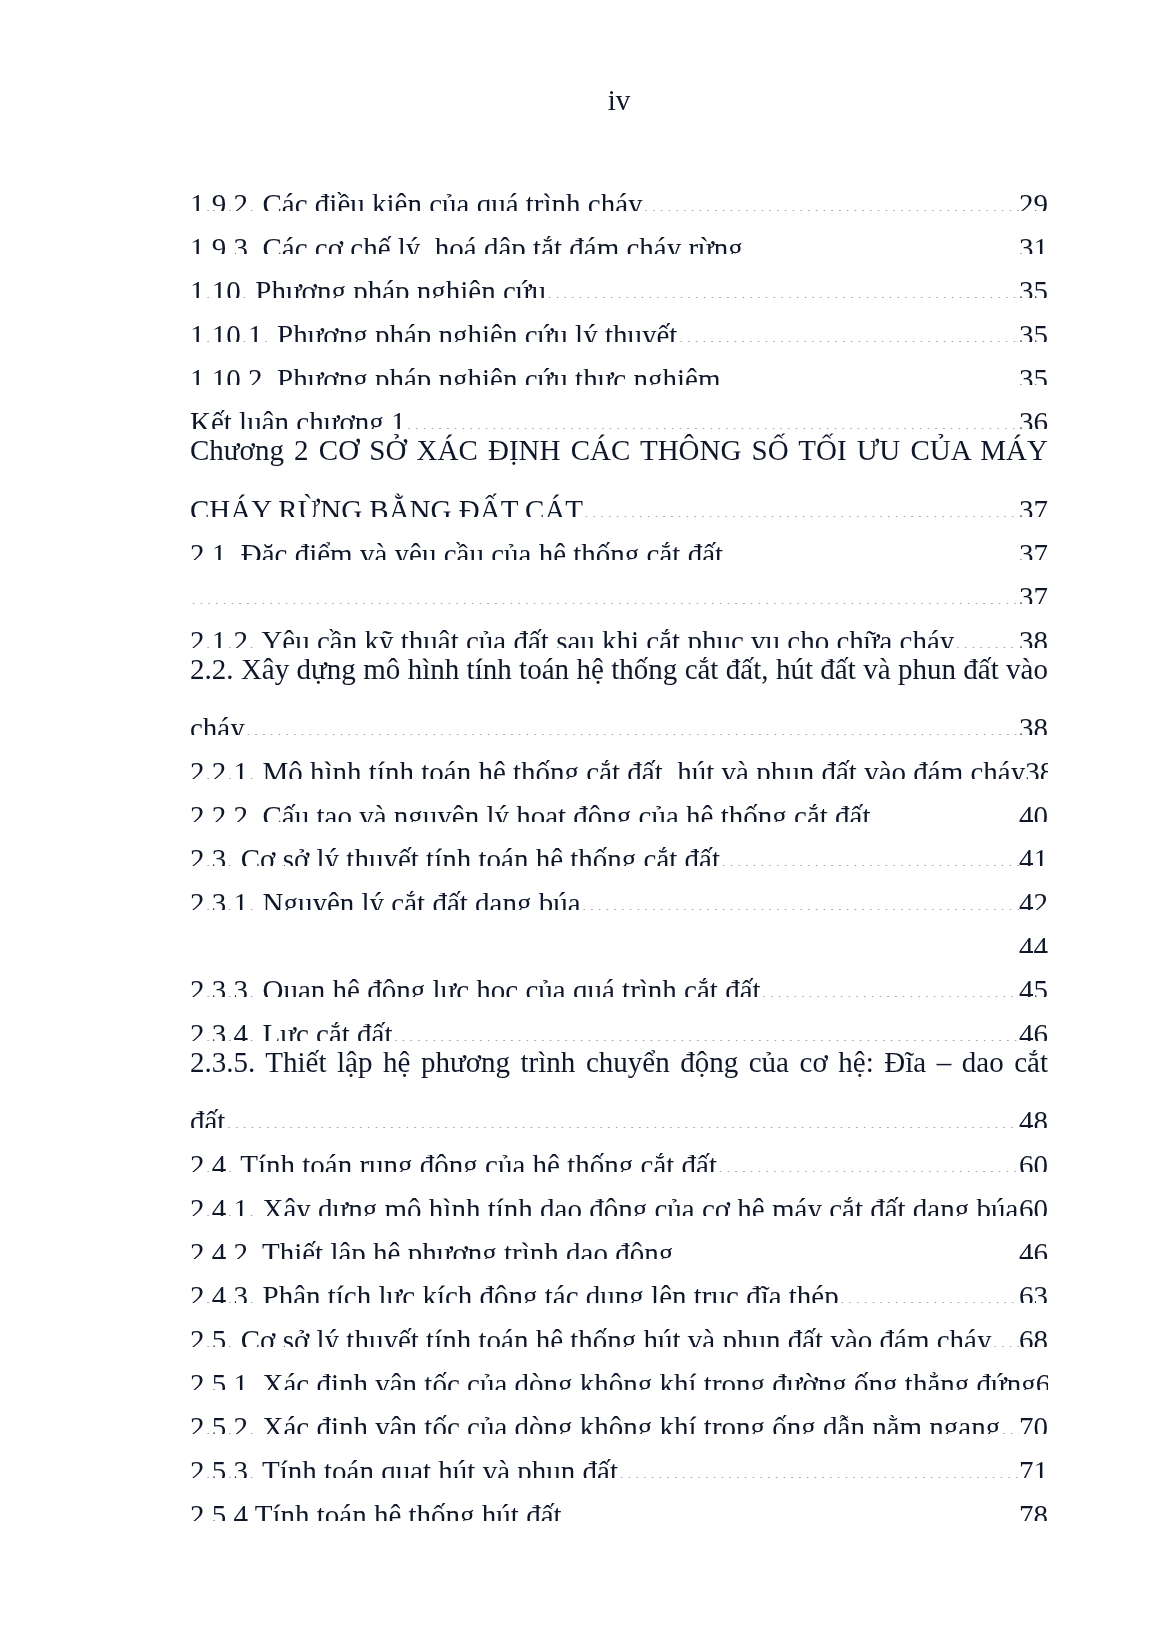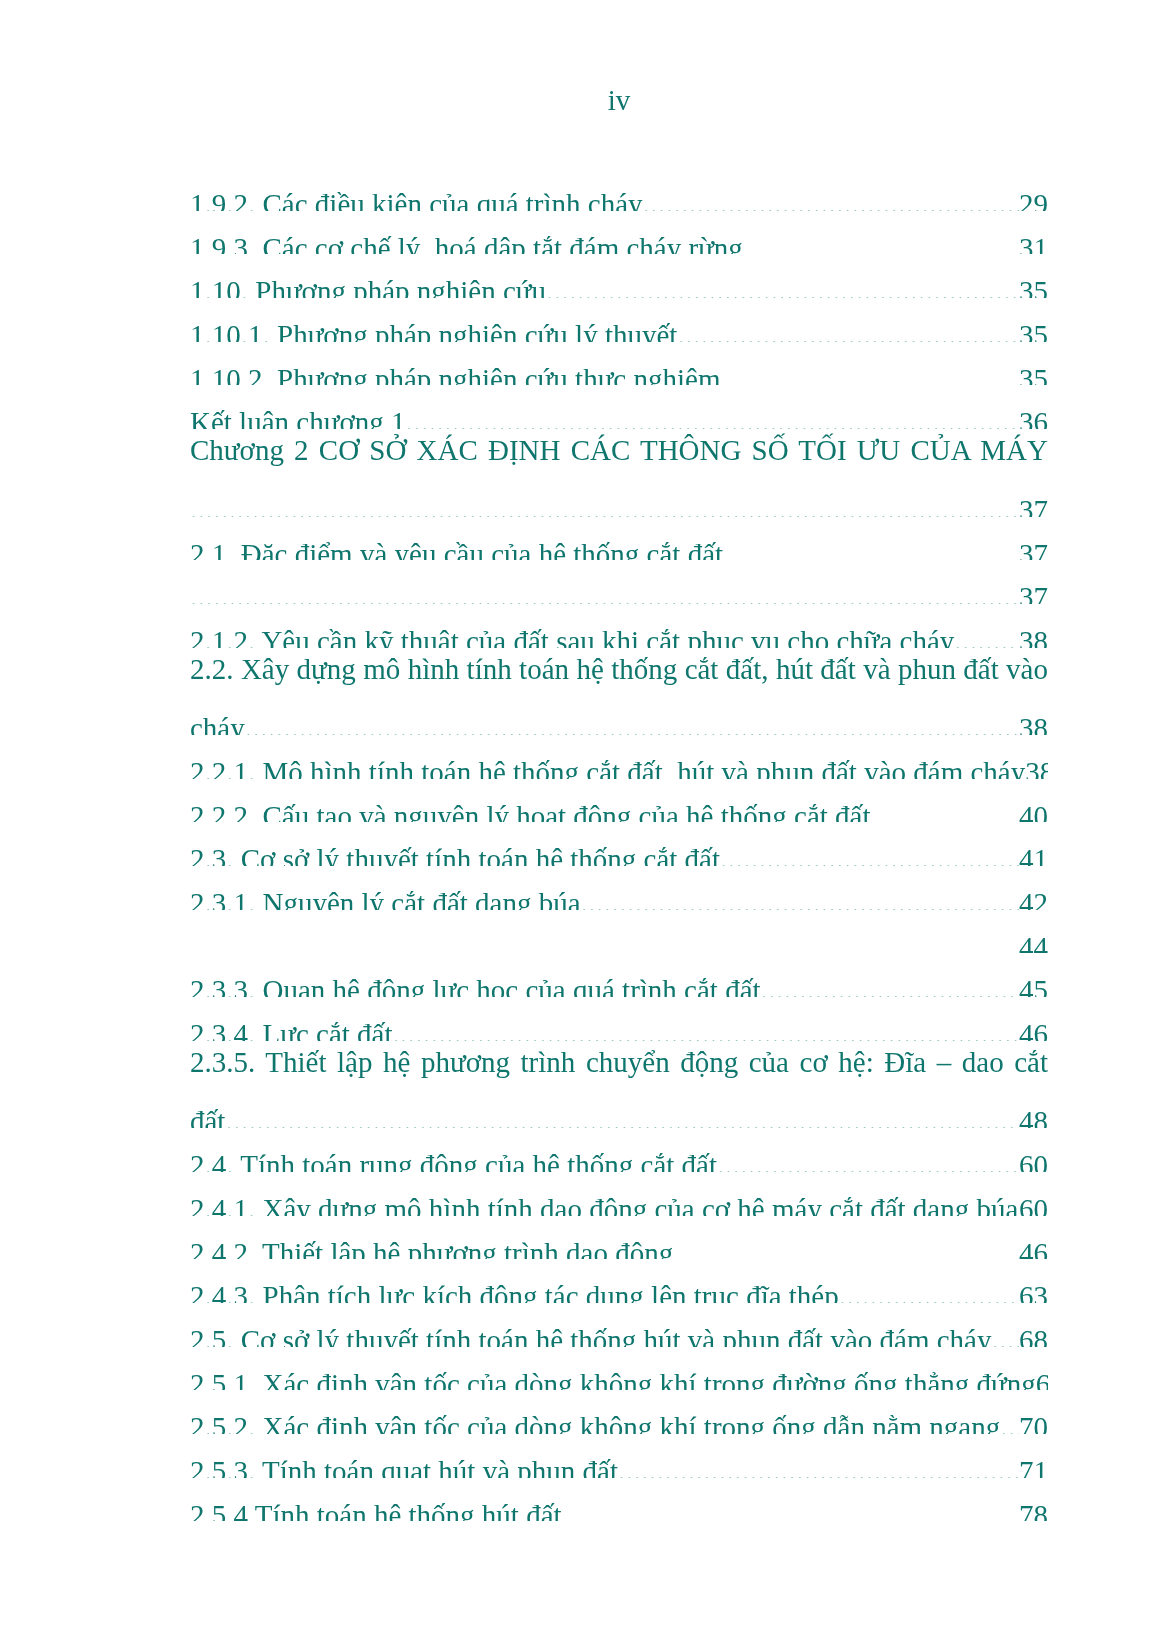--- a/index.html
+++ b/index.html
@@ -5,21 +5,21 @@
   html, body {
     margin: 0;
     padding: 0;
     background: #ffffff;
   }
   .page {
     position: relative;
     width: 1158px;
     height: 1637px;
     background: #ffffff;
-    color: #0f766e;
+    color: #0f172a;
     font-family: "Liberation Serif", "DejaVu Serif", serif;
     font-size: 29px;
     overflow: hidden;
   }
   .page-header {
     position: absolute;
     top: 84px;
     left: 190px;
     width: 858px;
     text-align: center;
@@ -107,20 +107,21 @@
       <div>
         <div class="toc-row">
           <span class="toc-title">Kết luận chương 1</span>
           <span class="toc-dots">................................................................................................................................................................................................................................................</span>
           <span class="toc-page">36</span>
         </div>
       </div>
       <div>
         <div class="toc-line-justify">Chương 2  CƠ SỞ XÁC ĐỊNH CÁC THÔNG SỐ TỐI ƯU CỦA MÁY CHỮA</div>
         <div class="toc-row">
+          <span class="toc-title">CHÁY RỪNG BẰNG ĐẤT CÁT</span>
           <span class="toc-dots">................................................................................................................................................................................................................................................</span>
           <span class="toc-page">37</span>
         </div>
       </div>
       <div>
         <div class="toc-row">
           <span class="toc-title">2.1. Đặc điểm và yêu cầu của hệ thống cắt đất</span>
           <span class="toc-dots">................................................................................................................................................................................................................................................</span>
           <span class="toc-page">37</span>
         </div>

